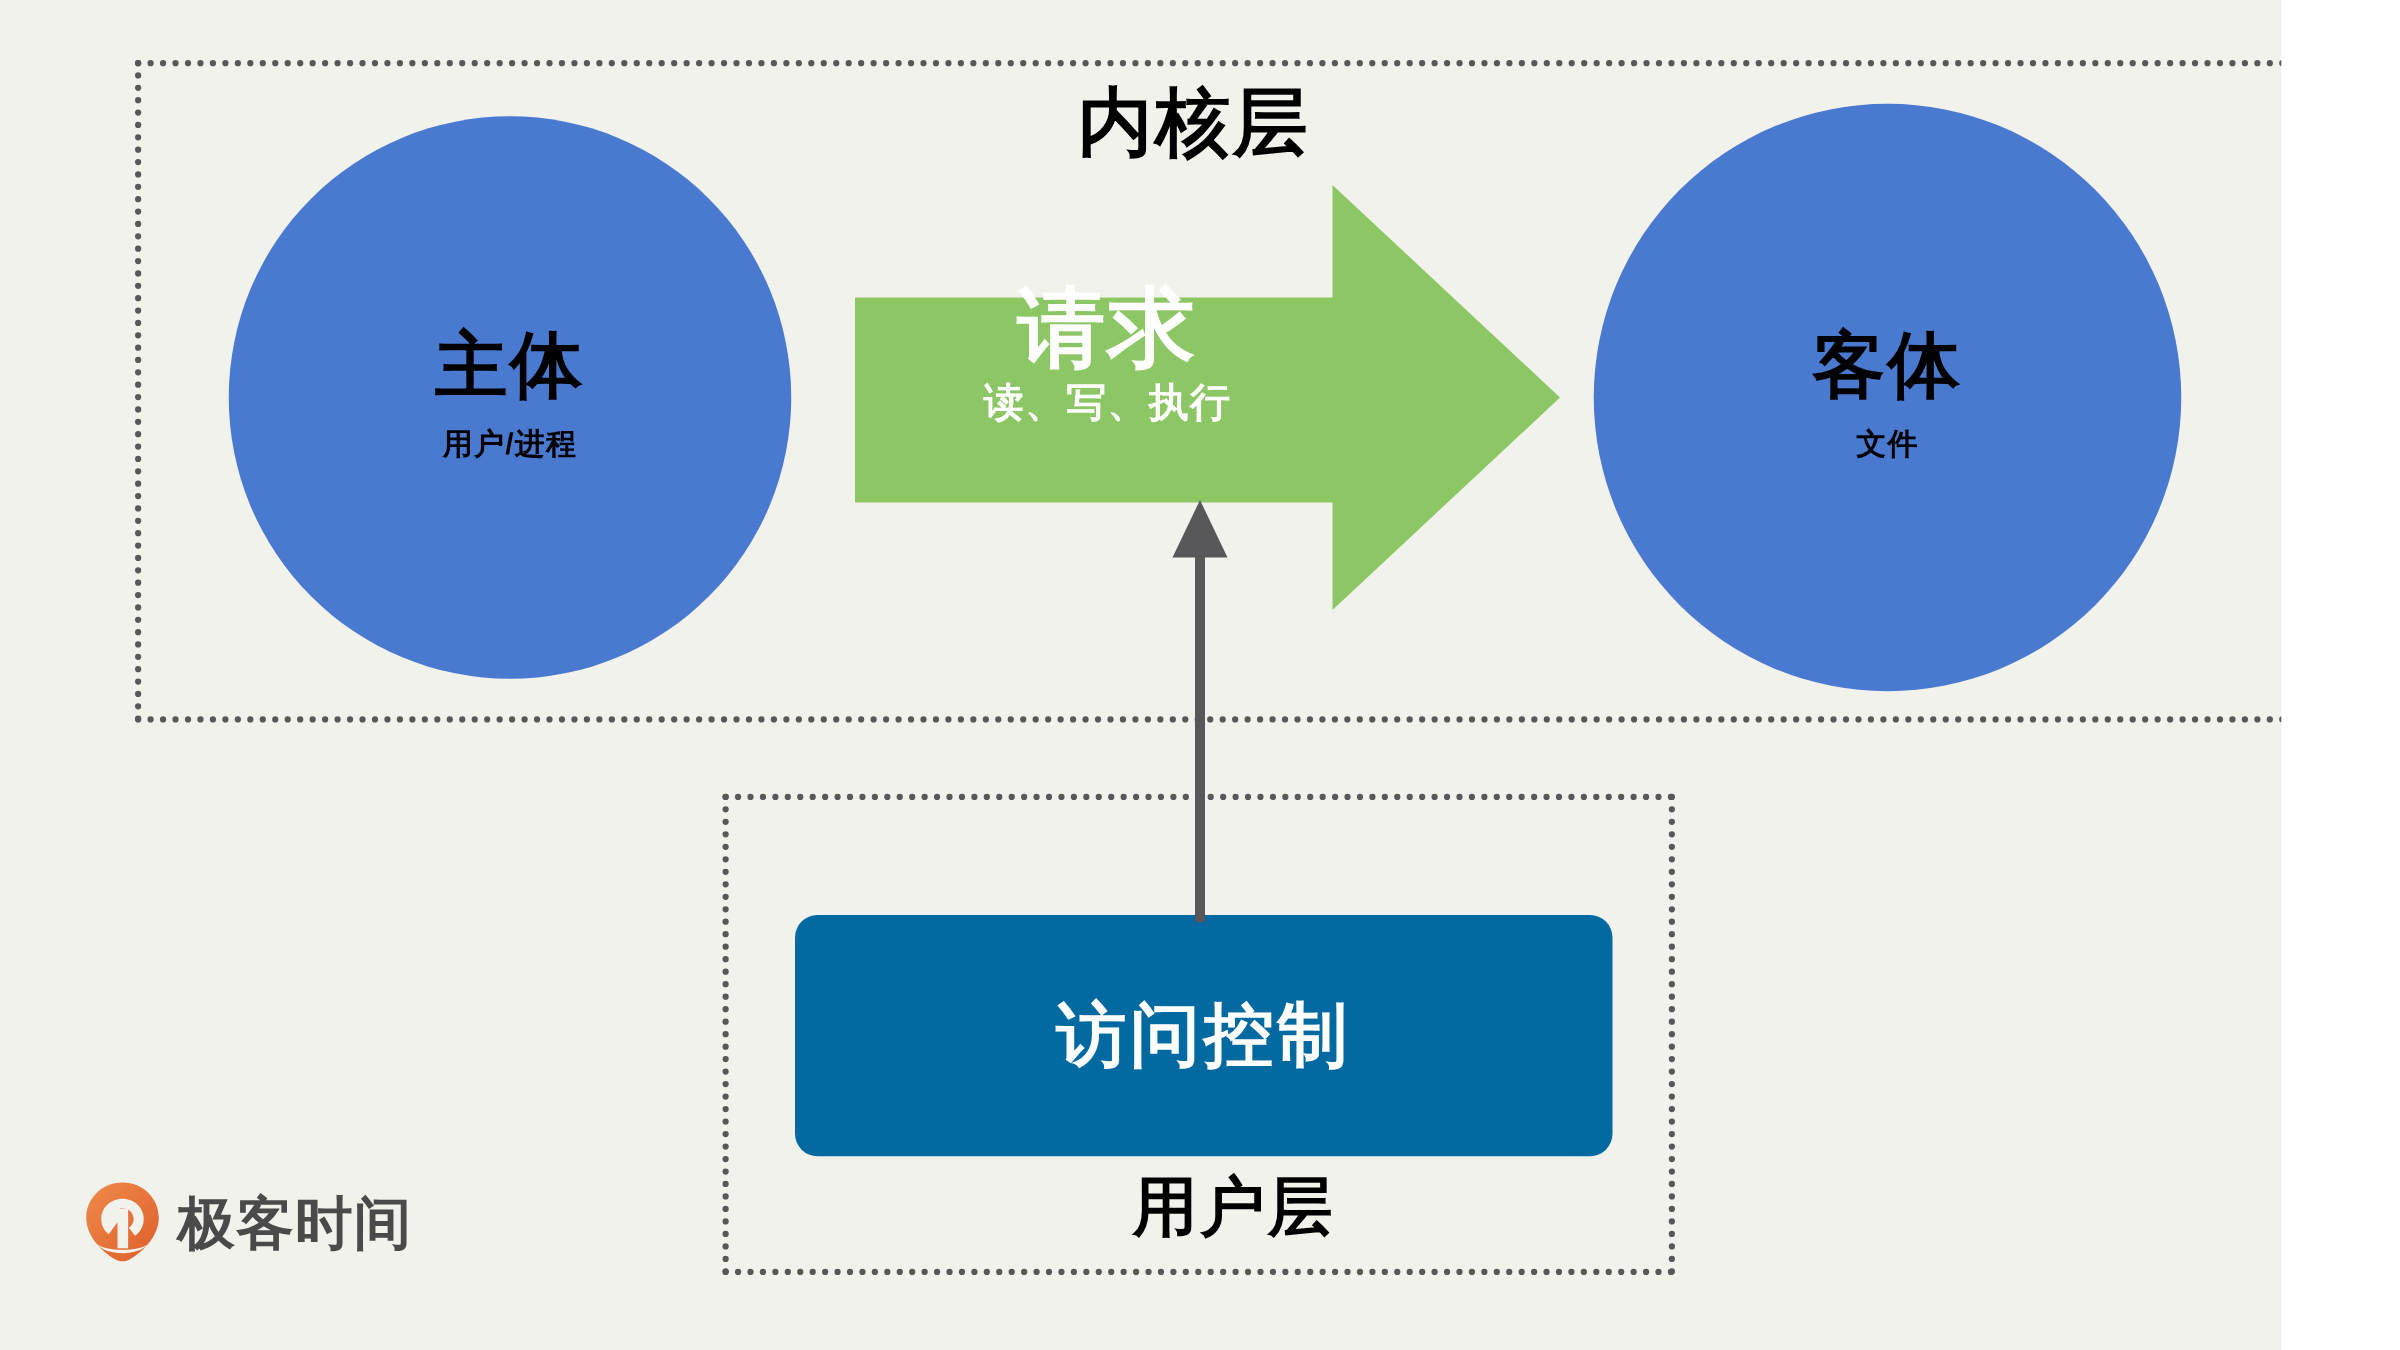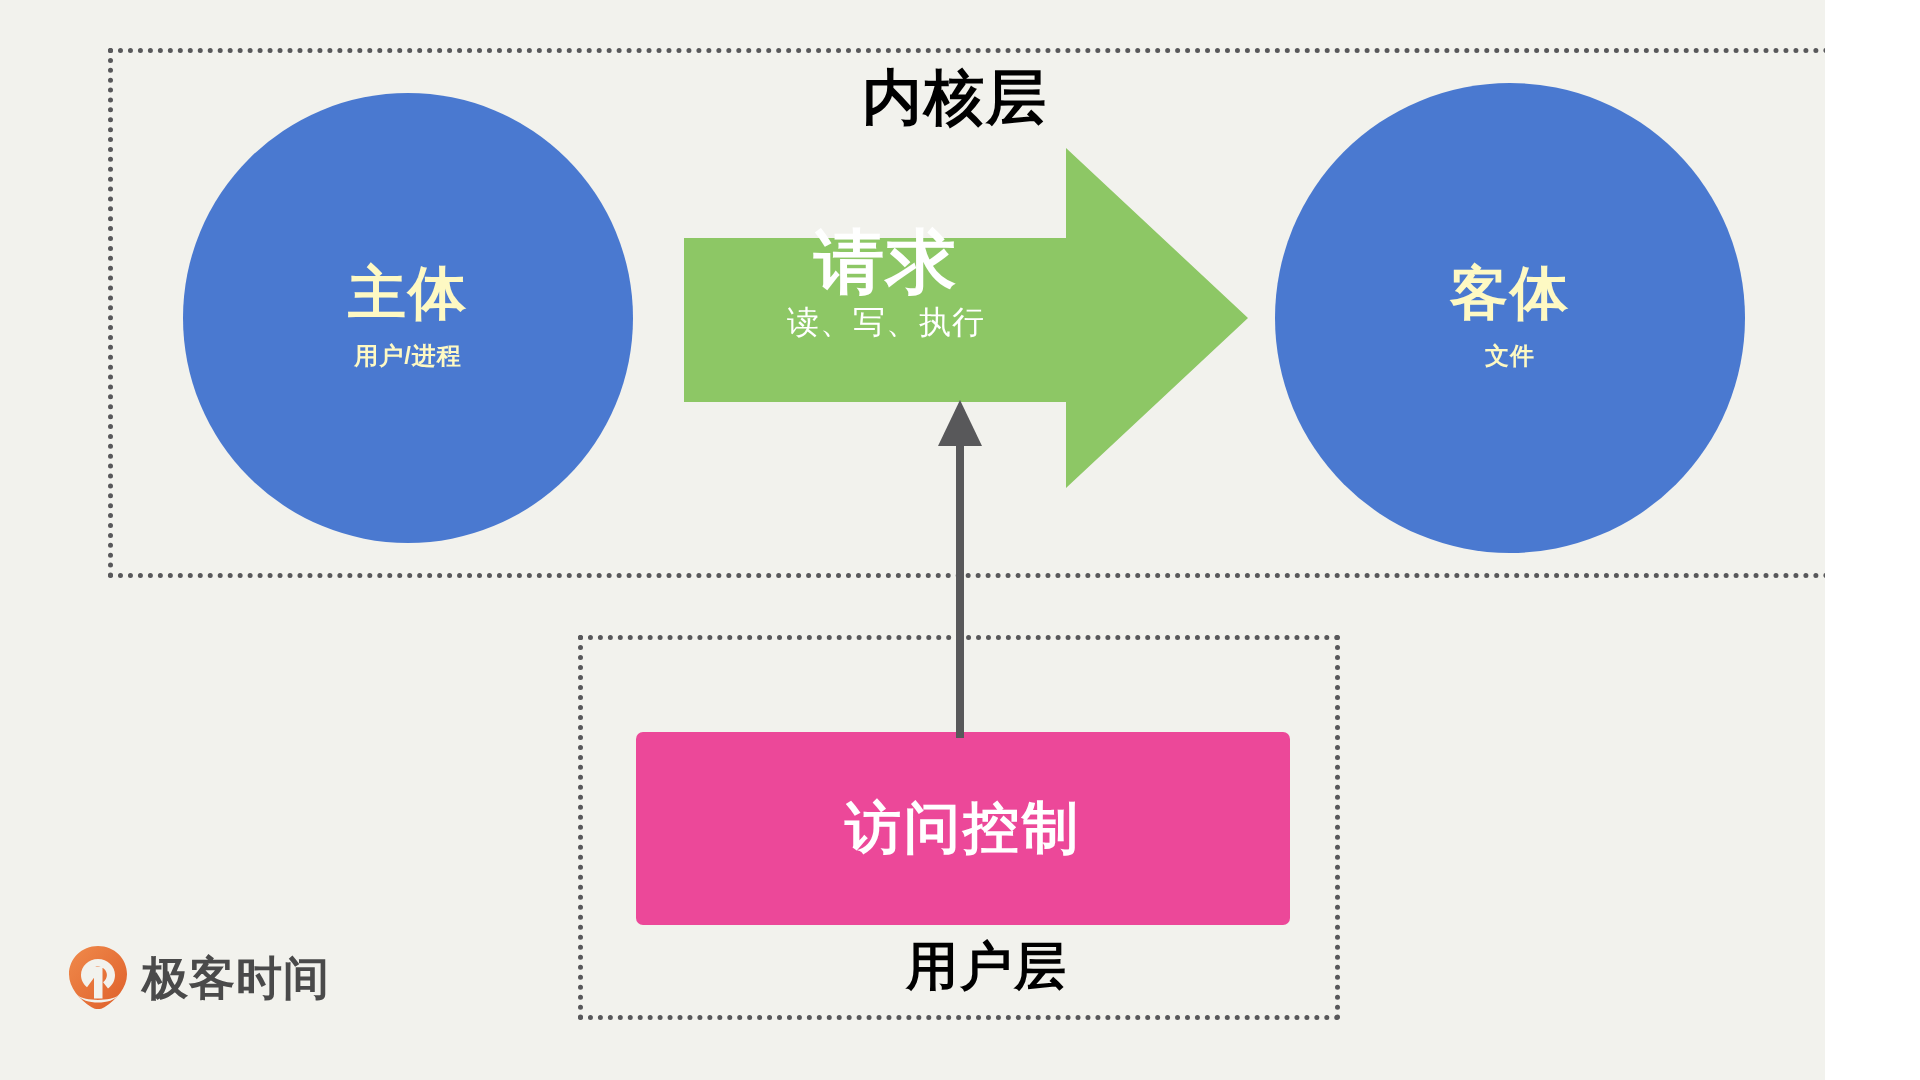--- a/index.html
+++ b/index.html
@@ -65,21 +65,21 @@
 
   
   .node-circle {
     position: absolute;
     border-radius: 50%;
     background: #4a79d0;
     display: flex;
     flex-direction: column;
     align-items: center;
     justify-content: center;
-    color: #fef9c3;
+    color: #000000;
     text-align: center;
   }
   #subject-circle {
     left: 183px;
     top: 93px;
     width: 450px;
     height: 450px;
   }
   #object-circle {
     left: 1275px;
@@ -127,31 +127,32 @@
     font-size: 70px;
     font-weight: bold;
     line-height: 64px;
     letter-spacing: 2px;
   }
   #request-arrow-sub {
     font-size: 32px;
     line-height: 44px;
     margin-top: 6px;
     letter-spacing: 1px;
+    font-weight: bold;
   }
 
   
   #access-control-box {
     position: absolute;
     left: 636px;
     top: 732px;
     width: 654px;
     height: 193px;
-    background: #ec4899;
-    border-radius: 7px;
+    background: #0369a1;
+    border-radius: 18px;
     display: flex;
     align-items: center;
     justify-content: center;
     color: #ffffff;
     font-size: 56px;
     font-weight: bold;
     letter-spacing: 3px;
   }
 
   

